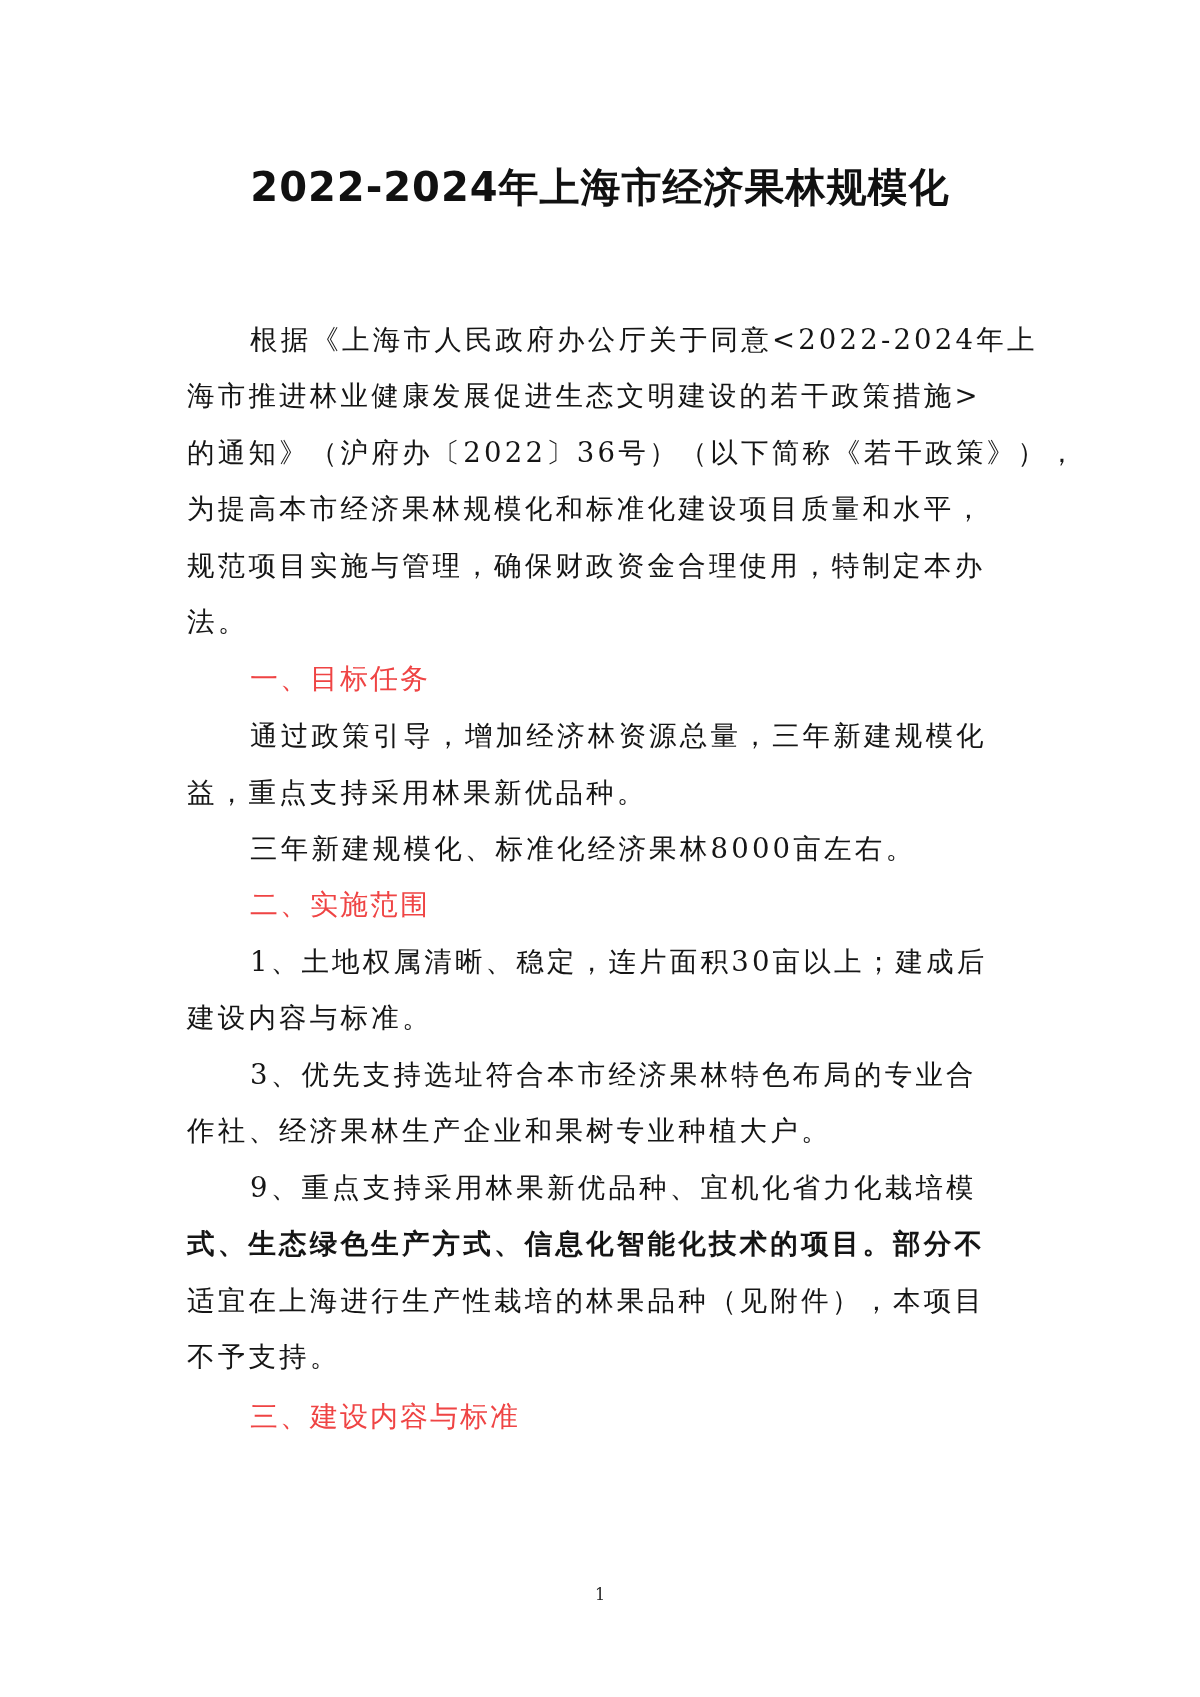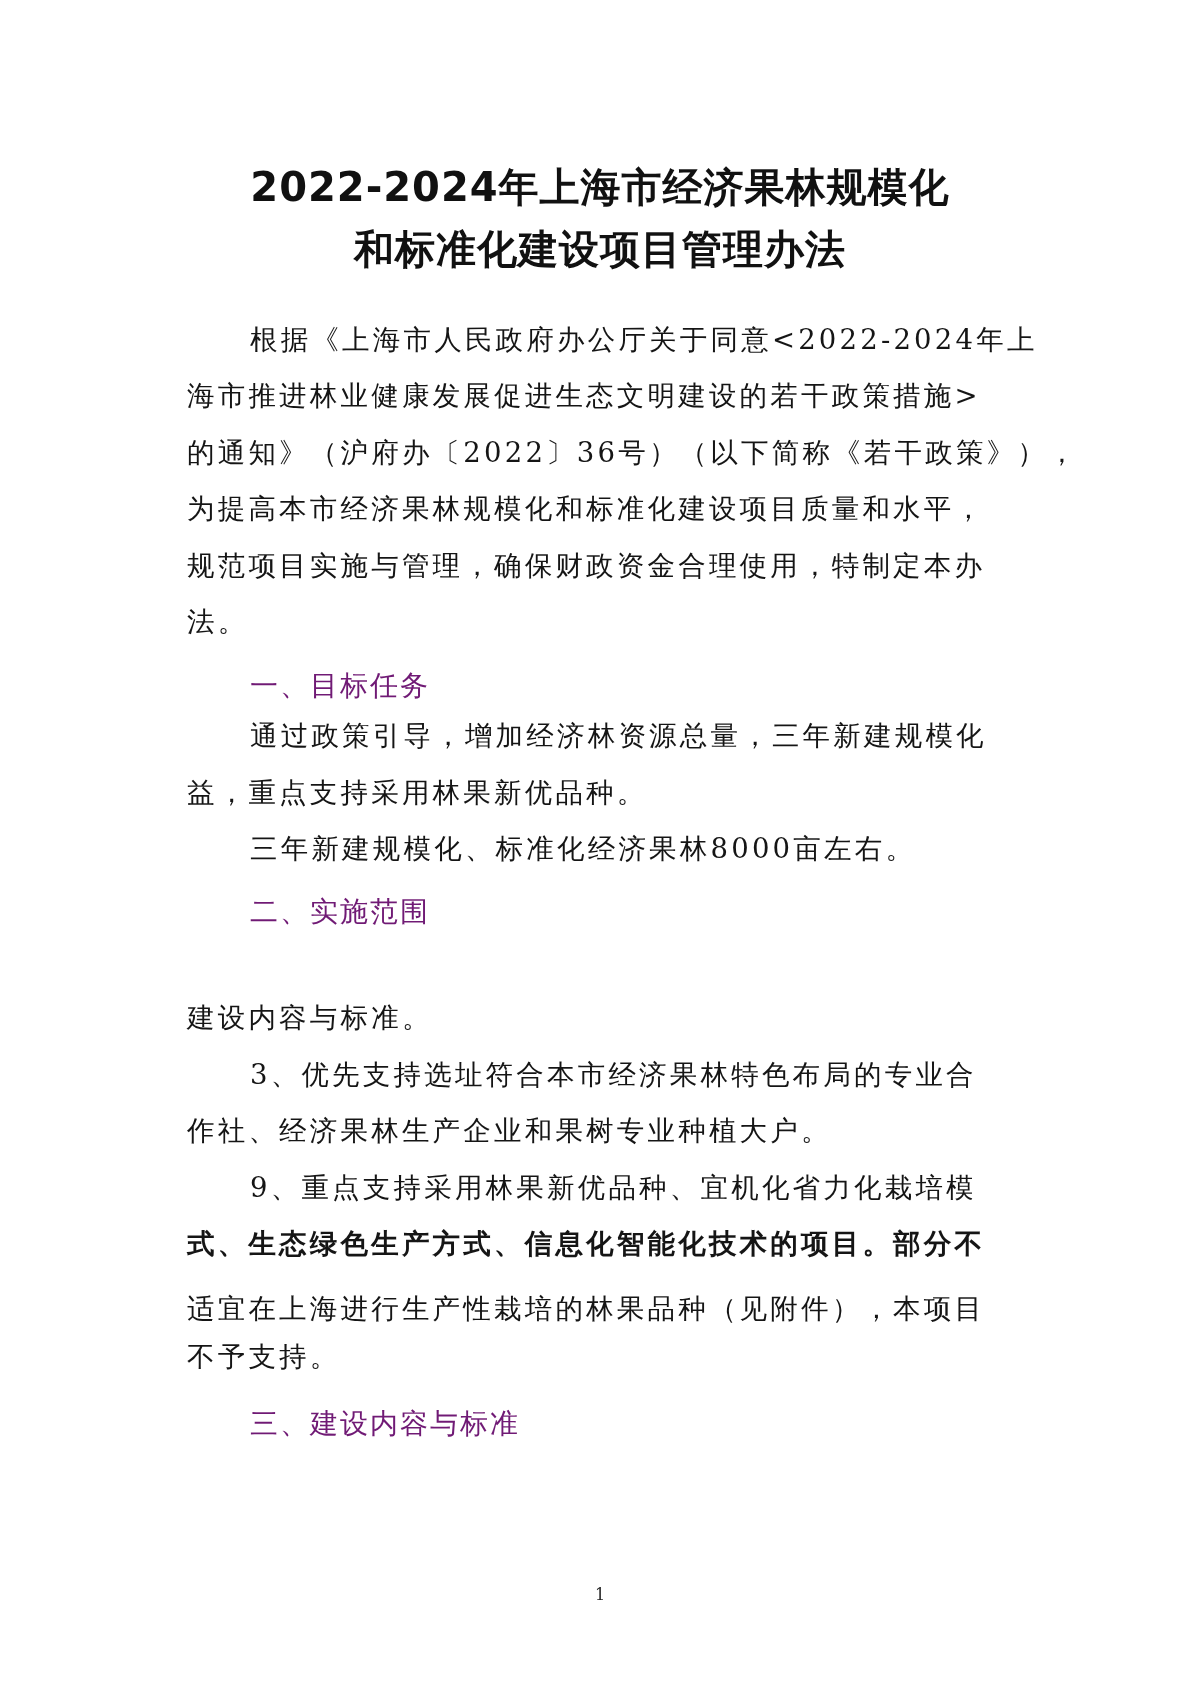--- a/index.html
+++ b/index.html
@@ -18,51 +18,51 @@
   .t2 { top: 222px; }
   .line {
     position: absolute; left: 187px; width: 830px;
     font-size: 27.5px; line-height: 34px; white-space: nowrap;
     letter-spacing: 3.2px; color: #151515;
   }
   .indent { left: 250px; }
   .heading {
     position: absolute; left: 250px;
     font-family: "DejaVu Sans", "Liberation Sans", sans-serif;
-    font-size: 28px; line-height: 34px; color: #701a75; letter-spacing: 2px; margin-top: 7px;
+    font-size: 28px; line-height: 34px; color: #ef4444; letter-spacing: 2px;
   }
   .pagenum {
     position: absolute; left: 0; width: 1200px; top: 1585px; text-align: center;
     font-size: 16px; color: #222;
   }
 </style>
 </head>
 <body>
 
 <div class="page">
   <div class="title t1">2022-2024年上海市经济果林规模化</div>
-  <div class="title t2">和标准化建设项目管理办法</div>
 
   <div class="line indent" style="top:322px;">根据《上海市人民政府办公厅关于同意&lt;2022-2024年上</div>
   <div class="line" style="top:378px;">海市推进林业健康发展促进生态文明建设的若干政策措施&gt;</div>
   <div class="line" style="top:435px;">的通知》（沪府办〔2022〕36号）（以下简称《若干政策》），</div>
   <div class="line" style="top:491px;">为提高本市经济果林规模化和标准化建设项目质量和水平，</div>
   <div class="line" style="top:548px;">规范项目实施与管理，确保财政资金合理使用，特制定本办</div>
   <div class="line" style="top:604px;">法。</div>
 
   <div class="heading" style="top:662px;">一、目标任务</div>
   <div class="line indent" style="top:718px;">通过政策引导，增加经济林资源总量，三年新建规模化</div>
   <div class="line" style="top:775px;">益，重点支持采用林果新优品种。</div>
   <div class="line indent" style="top:831px;">三年新建规模化、标准化经济果林8000亩左右。</div>
 
   <div class="heading" style="top:888px;">二、实施范围</div>
+  <div class="line indent" style="top:944px;">1、土地权属清晰、稳定，连片面积30亩以上；建成后</div>
   <div class="line" style="top:1000px;">建设内容与标准。</div>
   <div class="line indent" style="top:1057px;">3、优先支持选址符合本市经济果林特色布局的专业合</div>
   <div class="line" style="top:1113px;">作社、经济果林生产企业和果树专业种植大户。</div>
   <div class="line indent" style="top:1170px;">9、重点支持采用林果新优品种、宜机化省力化栽培模</div>
   <div class="line" style="top:1226px;font-weight:bold;">式、生态绿色生产方式、信息化智能化技术的项目。部分不</div>
-  <div class="line" style="top:1283px;margin-top:8px;">适宜在上海进行生产性栽培的林果品种（见附件），本项目</div>
+  <div class="line" style="top:1283px;">适宜在上海进行生产性栽培的林果品种（见附件），本项目</div>
   <div class="line" style="top:1339px;">不予支持。</div>
 
   <div class="heading" style="top:1400px;">三、建设内容与标准</div>
 
   <div class="pagenum">1</div>
 </div>
 
 </body></html>

